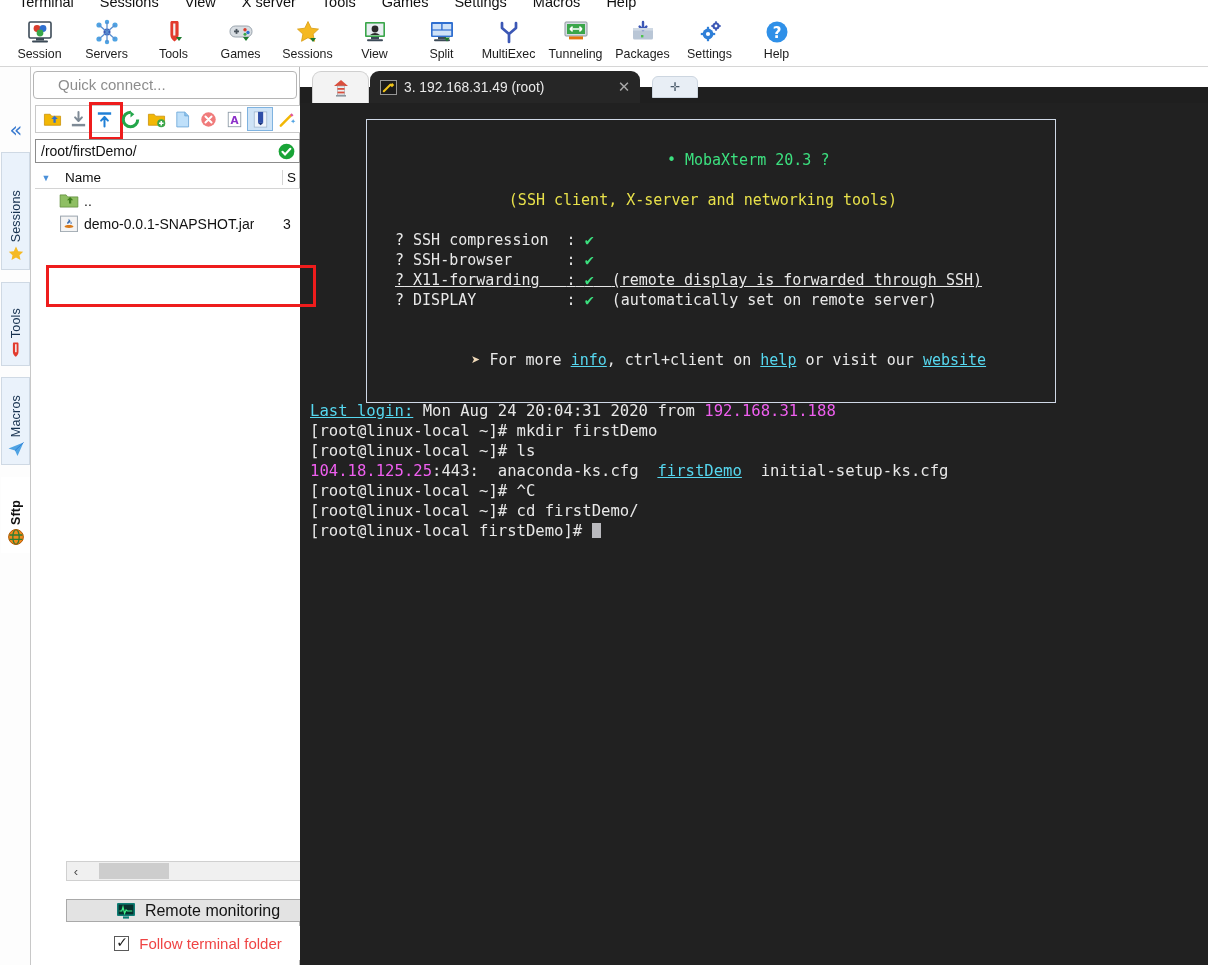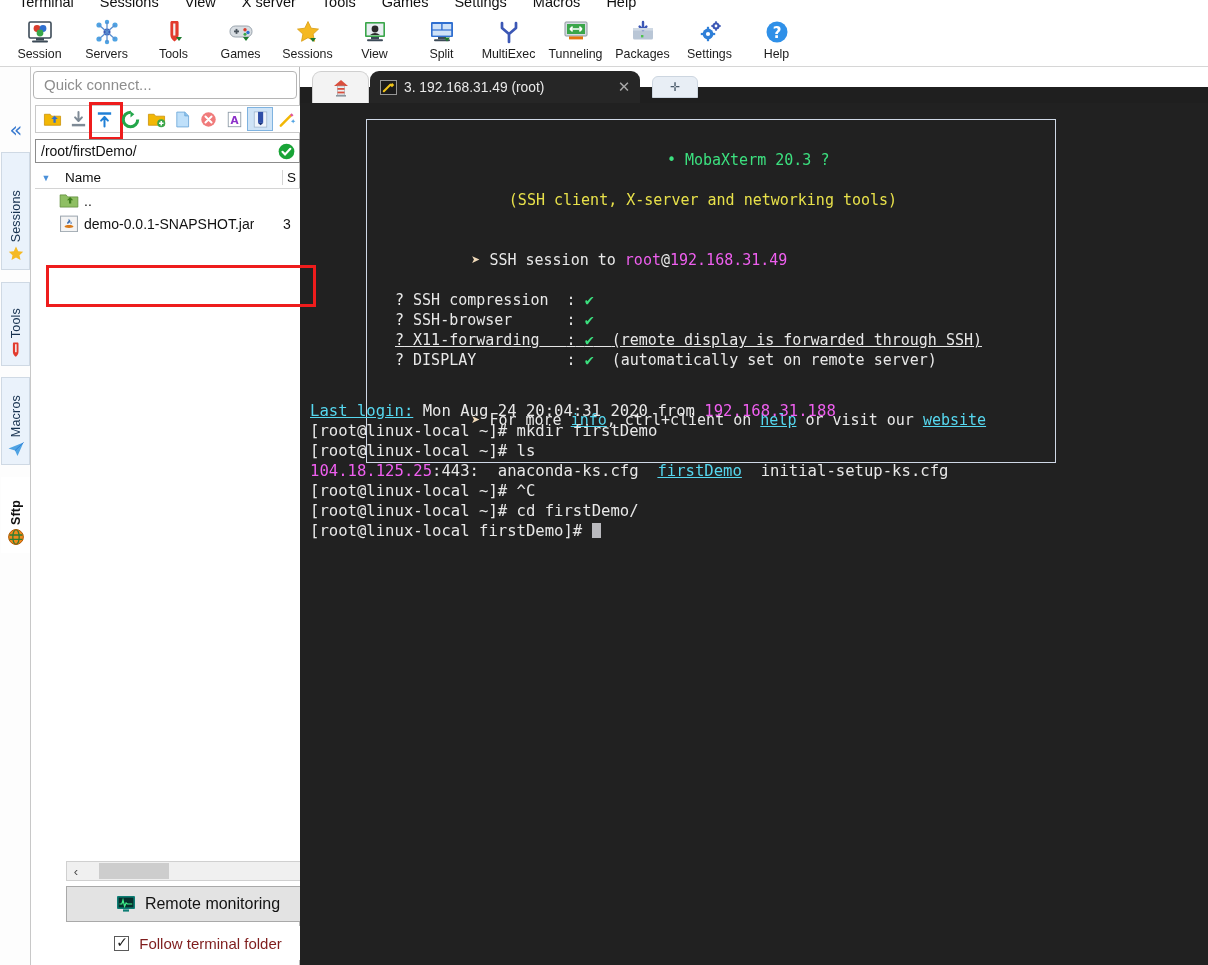--- a/index.html
+++ b/index.html
@@ -63,21 +63,21 @@
   .vt-ico { width:18px; height:18px; position:relative; margin-bottom:2px; }
 
   
   .sidebar {
     position:absolute; left:31px; top:67px; width:269px; height:898px;
     background:#ffffff; border-right:1px solid #b9b9b9;
   }
   .quickconnect {
     position:absolute; left:2px; top:4px; width:264px; height:28px;
     border:1px solid #b5b5b5; border-radius:4px; background:#fff;
-    font-size:15px; color:#8d8d8d; padding:0 10px; line-height:26px;
+    font-size:15px; color:#8d8d8d; padding:0 24px; line-height:26px;
     font-family:"Liberation Sans", sans-serif;
   }
   .sftp-tools {
     position:absolute; left:4px; top:38px; width:265px; height:28px;
     background:#ffffff; border:1px solid #c9c9c9; border-right:none;
     display:flex; align-items:center; gap:0; padding-left:3px;
   }
   .sftp-btn {
     width:26px; height:24px; display:flex; align-items:center; justify-content:center;
     cursor:pointer; position:relative; flex:none;
@@ -112,38 +112,38 @@
     border:3px solid #ee1c1c; pointer-events:none; z-index:6;
   }
   .hscroll {
     position:absolute; left:35px; bottom:84px; width:264px; height:20px;
     background:#f0f0f0; border:1px solid #d0d0d0; display:flex; align-items:center;
   }
   .hs-arrow { width:18px; text-align:center; font-size:13px; color:#4d4d4d; cursor:pointer; }
   .hs-track { flex:1; height:18px; position:relative; }
   .hs-thumb { position:absolute; left:14px; top:1px; width:70px; height:16px; background:#cdcdcd; }
   .rmon {
-    position:absolute; left:35px; bottom:43px; width:264px; height:36px;
+    position:absolute; left:35px; bottom:43px; width:264px; height:23px;
     background:#e3e3e3; border:1px solid #a9a9a9;
     display:flex; align-items:center; justify-content:center; gap:9px; cursor:pointer;
   }
   .rmon .rm-lbl { font-size:16px; color:#121212; }
   .follow {
     position:absolute; left:35px; bottom:5px; width:264px; height:34px;
     background:#fff; display:flex; align-items:center; justify-content:center; gap:10px;
   }
   .chk {
     width:15px; height:15px; border:1px solid #5a5a5a; background:#fff;
     position:relative; flex:none; cursor:pointer;
   }
   .chk::after {
     content:"✓"; position:absolute; left:1px; top:-3px;
     font-size:14px; color:#1a1a1a; font-family:"DejaVu Sans", sans-serif;
   }
-  .follow .fl-lbl { font-size:15px; color:#7f1d1d; }
+  .follow .fl-lbl { font-size:15px; color:#ef4444; }
 
   
   .termwrap { position:absolute; left:300px; top:67px; width:908px; height:898px; background:#f0f0f0; }
   .tabstrip { position:absolute; left:0; top:0; width:908px; height:36px; background:#ffffff;text-decoration:underline; }
   .tabstrip .strip-bg { position:absolute; left:0; bottom:0; width:908px; height:16px; background:#1f1f1f; }
   .tab-home {
     position:absolute; left:12px; top:4px; width:57px; height:32px;
     background:#f3f3f3; border:1px solid #cfcfcf; border-bottom:none;
     border-radius:9px 9px 0 0; display:flex; align-items:center; justify-content:center;
     cursor:pointer;
@@ -543,23 +543,20 @@
       <div class="tab-new">✛</div>
     </div>
 
     <div class="terminal">
       <div class="banner">
         <div class="bl center">
           <span class="g">•</span><span class="g"> </span><span class="g">MobaXterm 20.3</span><span class="g"> </span><span class="g">?</span>
         </div>
         <div class="bl center y">(SSH client, X-server and networking tools)</div>
         <div class="bl" style="height:20px;">&nbsp;</div>
-        <div class="bl ind">
-          <span class="arrow">➤</span><span class="w"> </span><span class="w">SSH session to</span><span class="w"> </span><span class="m">root</span><span class="w">@</span><span class="m">192.168.31.49</span>
-        </div>
         <div id="banner-features">
             <div class="bl ind" style="padding-left: 28px;"><span class="w">?</span><span class="w"> </span><span class="w">SSH compression</span><span class="w">  </span><span class="w">:</span><span class="w"> </span><span class="ok">✔</span><span class="w">  </span><span class="w"></span></div>
             <div class="bl ind" style="padding-left: 28px;"><span class="w">?</span><span class="w"> </span><span class="w">SSH-browser</span><span class="w">      </span><span class="w">:</span><span class="w"> </span><span class="ok">✔</span><span class="w">  </span><span class="w"></span></div>
             <div class="bl ind" style="padding-left: 28px; text-decoration: underline;"><span class="w">?</span><span class="w"> </span><span class="w">X11-forwarding</span><span class="w">   </span><span class="w">:</span><span class="w"> </span><span class="ok">✔</span><span class="w">  </span><span class="w">(remote display is forwarded through SSH)</span></div>
             <div class="bl ind" style="padding-left: 28px;"><span class="w">?</span><span class="w"> </span><span class="w">DISPLAY</span><span class="w">          </span><span class="w">:</span><span class="w"> </span><span class="ok">✔</span><span class="w">  </span><span class="w">(automatically set on remote server)</span></div>
           </div>
         <div class="bl" style="height:20px;">&nbsp;</div>
         <div class="bl ind">
           <span class="arrow">➤</span><span class="w"> </span><span class="w">For more </span><span class="c">info</span><span class="w">, ctrl+client on </span><span class="c u">help</span><span class="w"> or visit our </span><span class="c u">website</span>
         </div>

